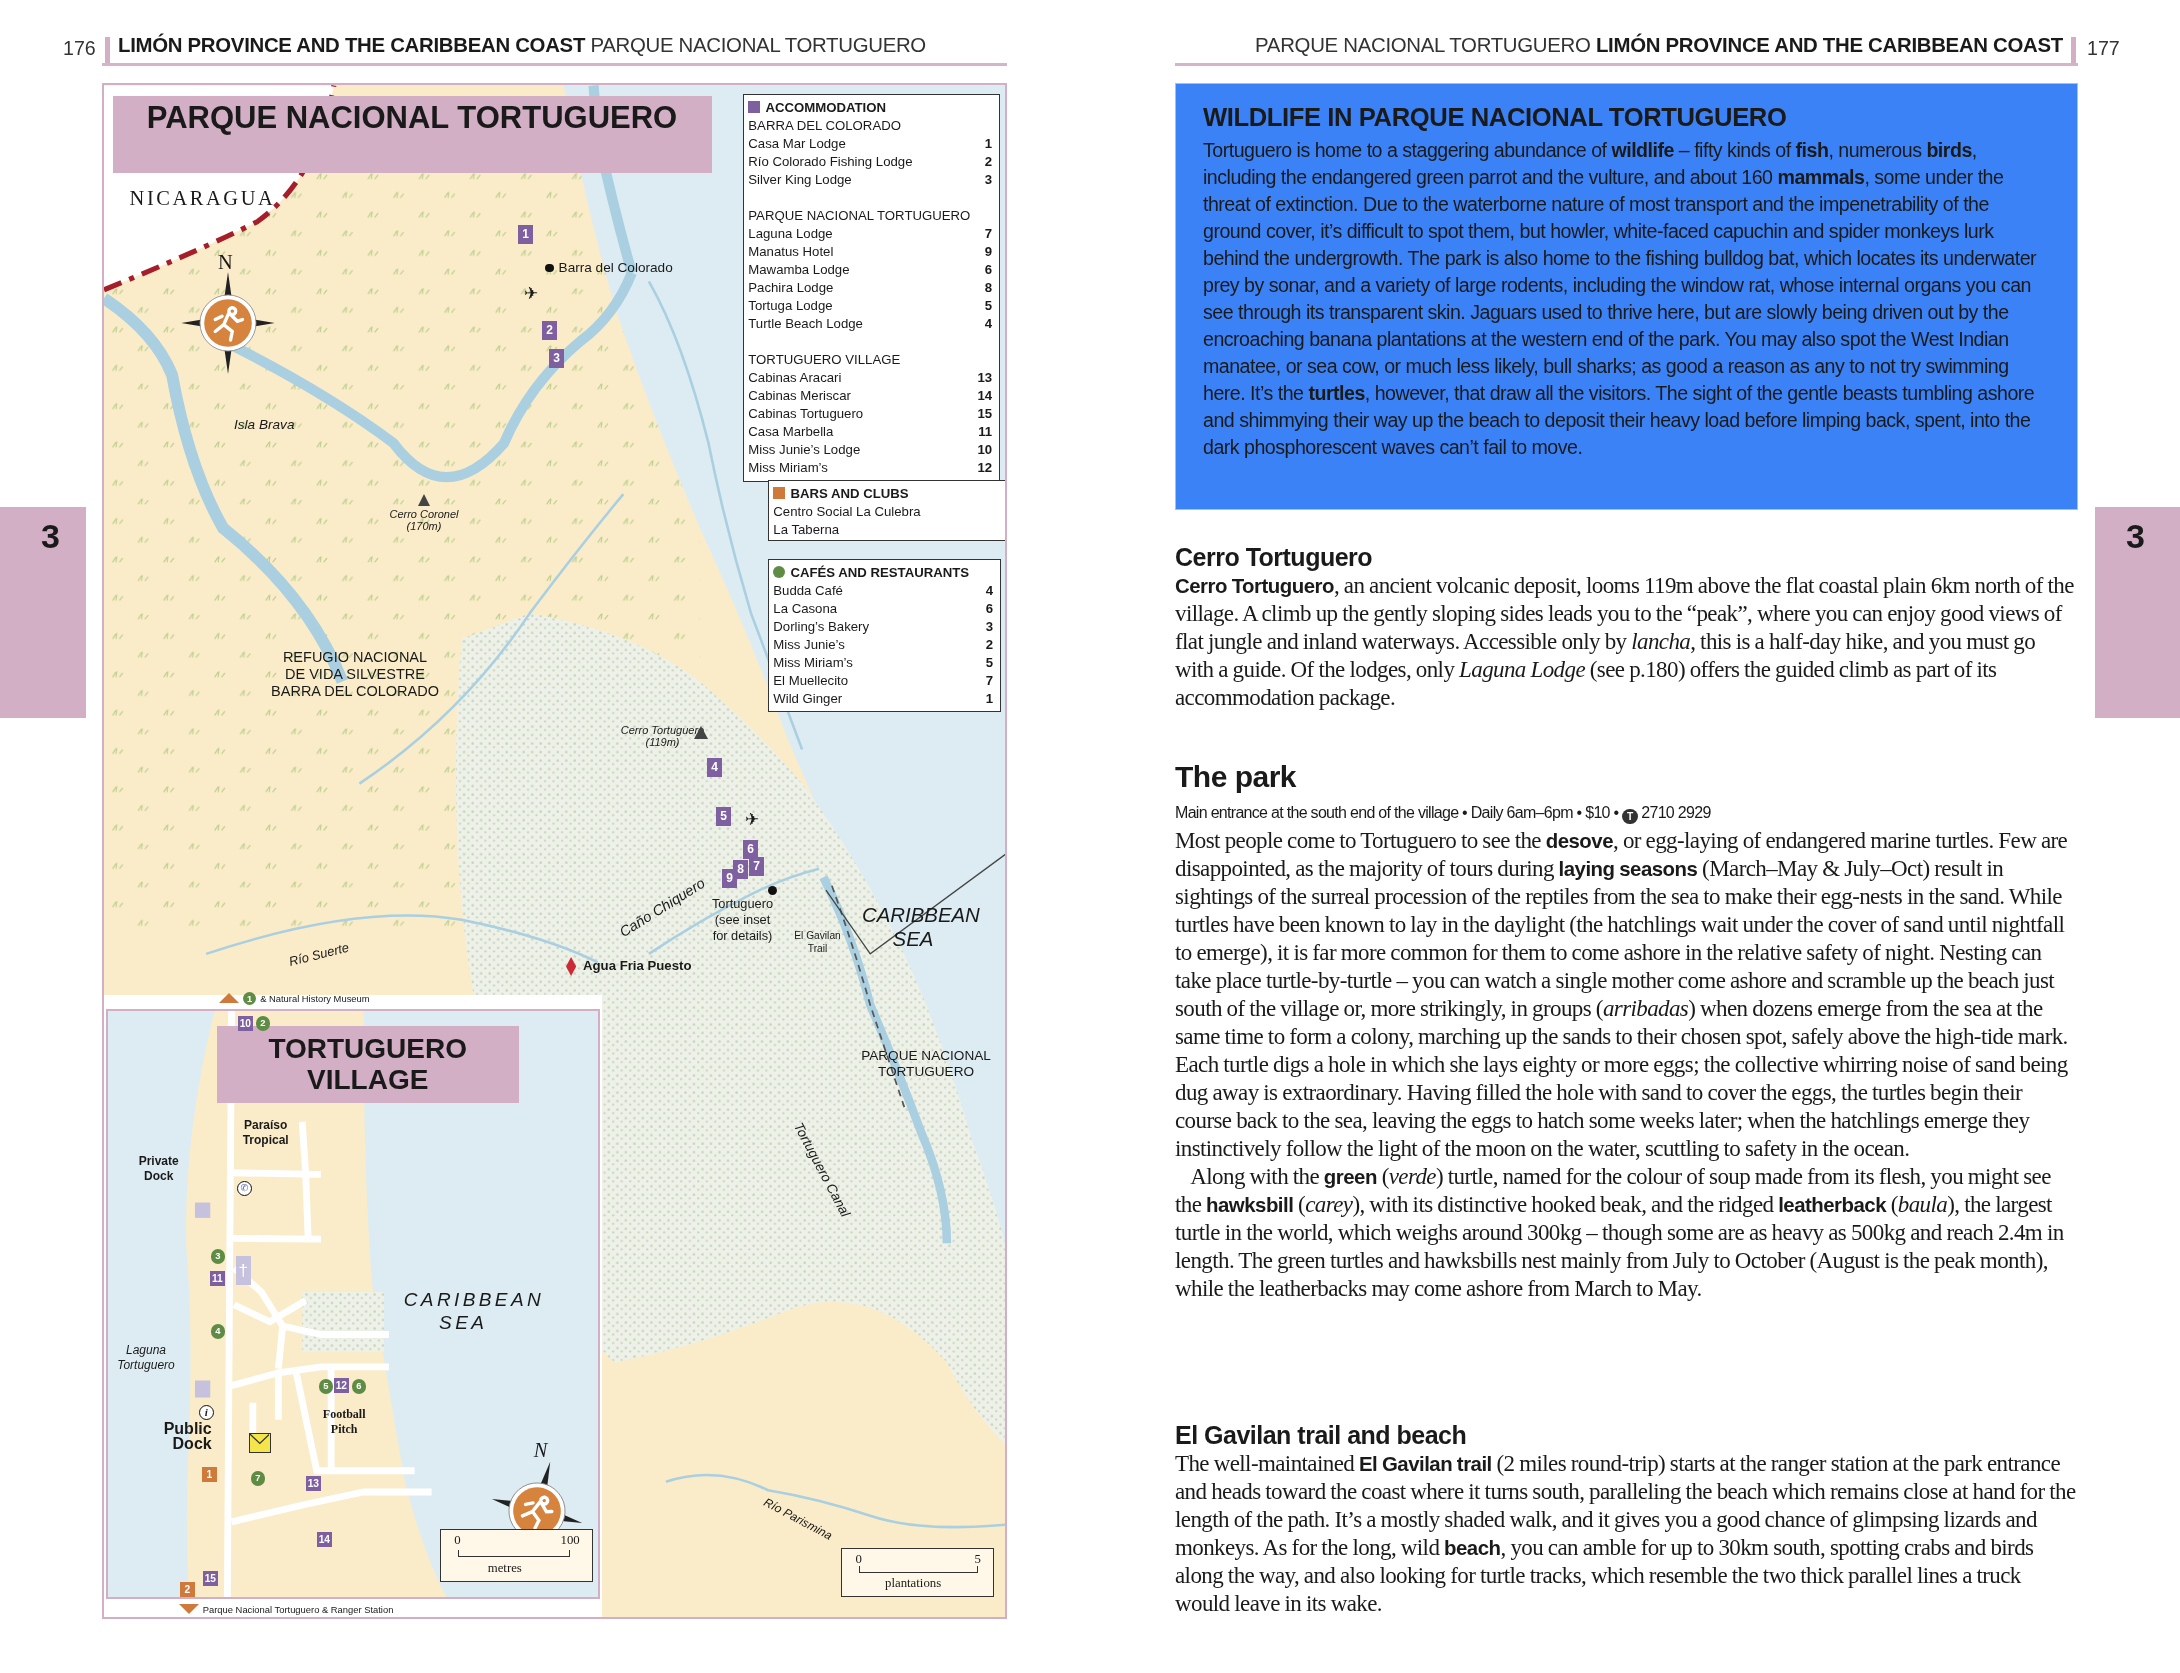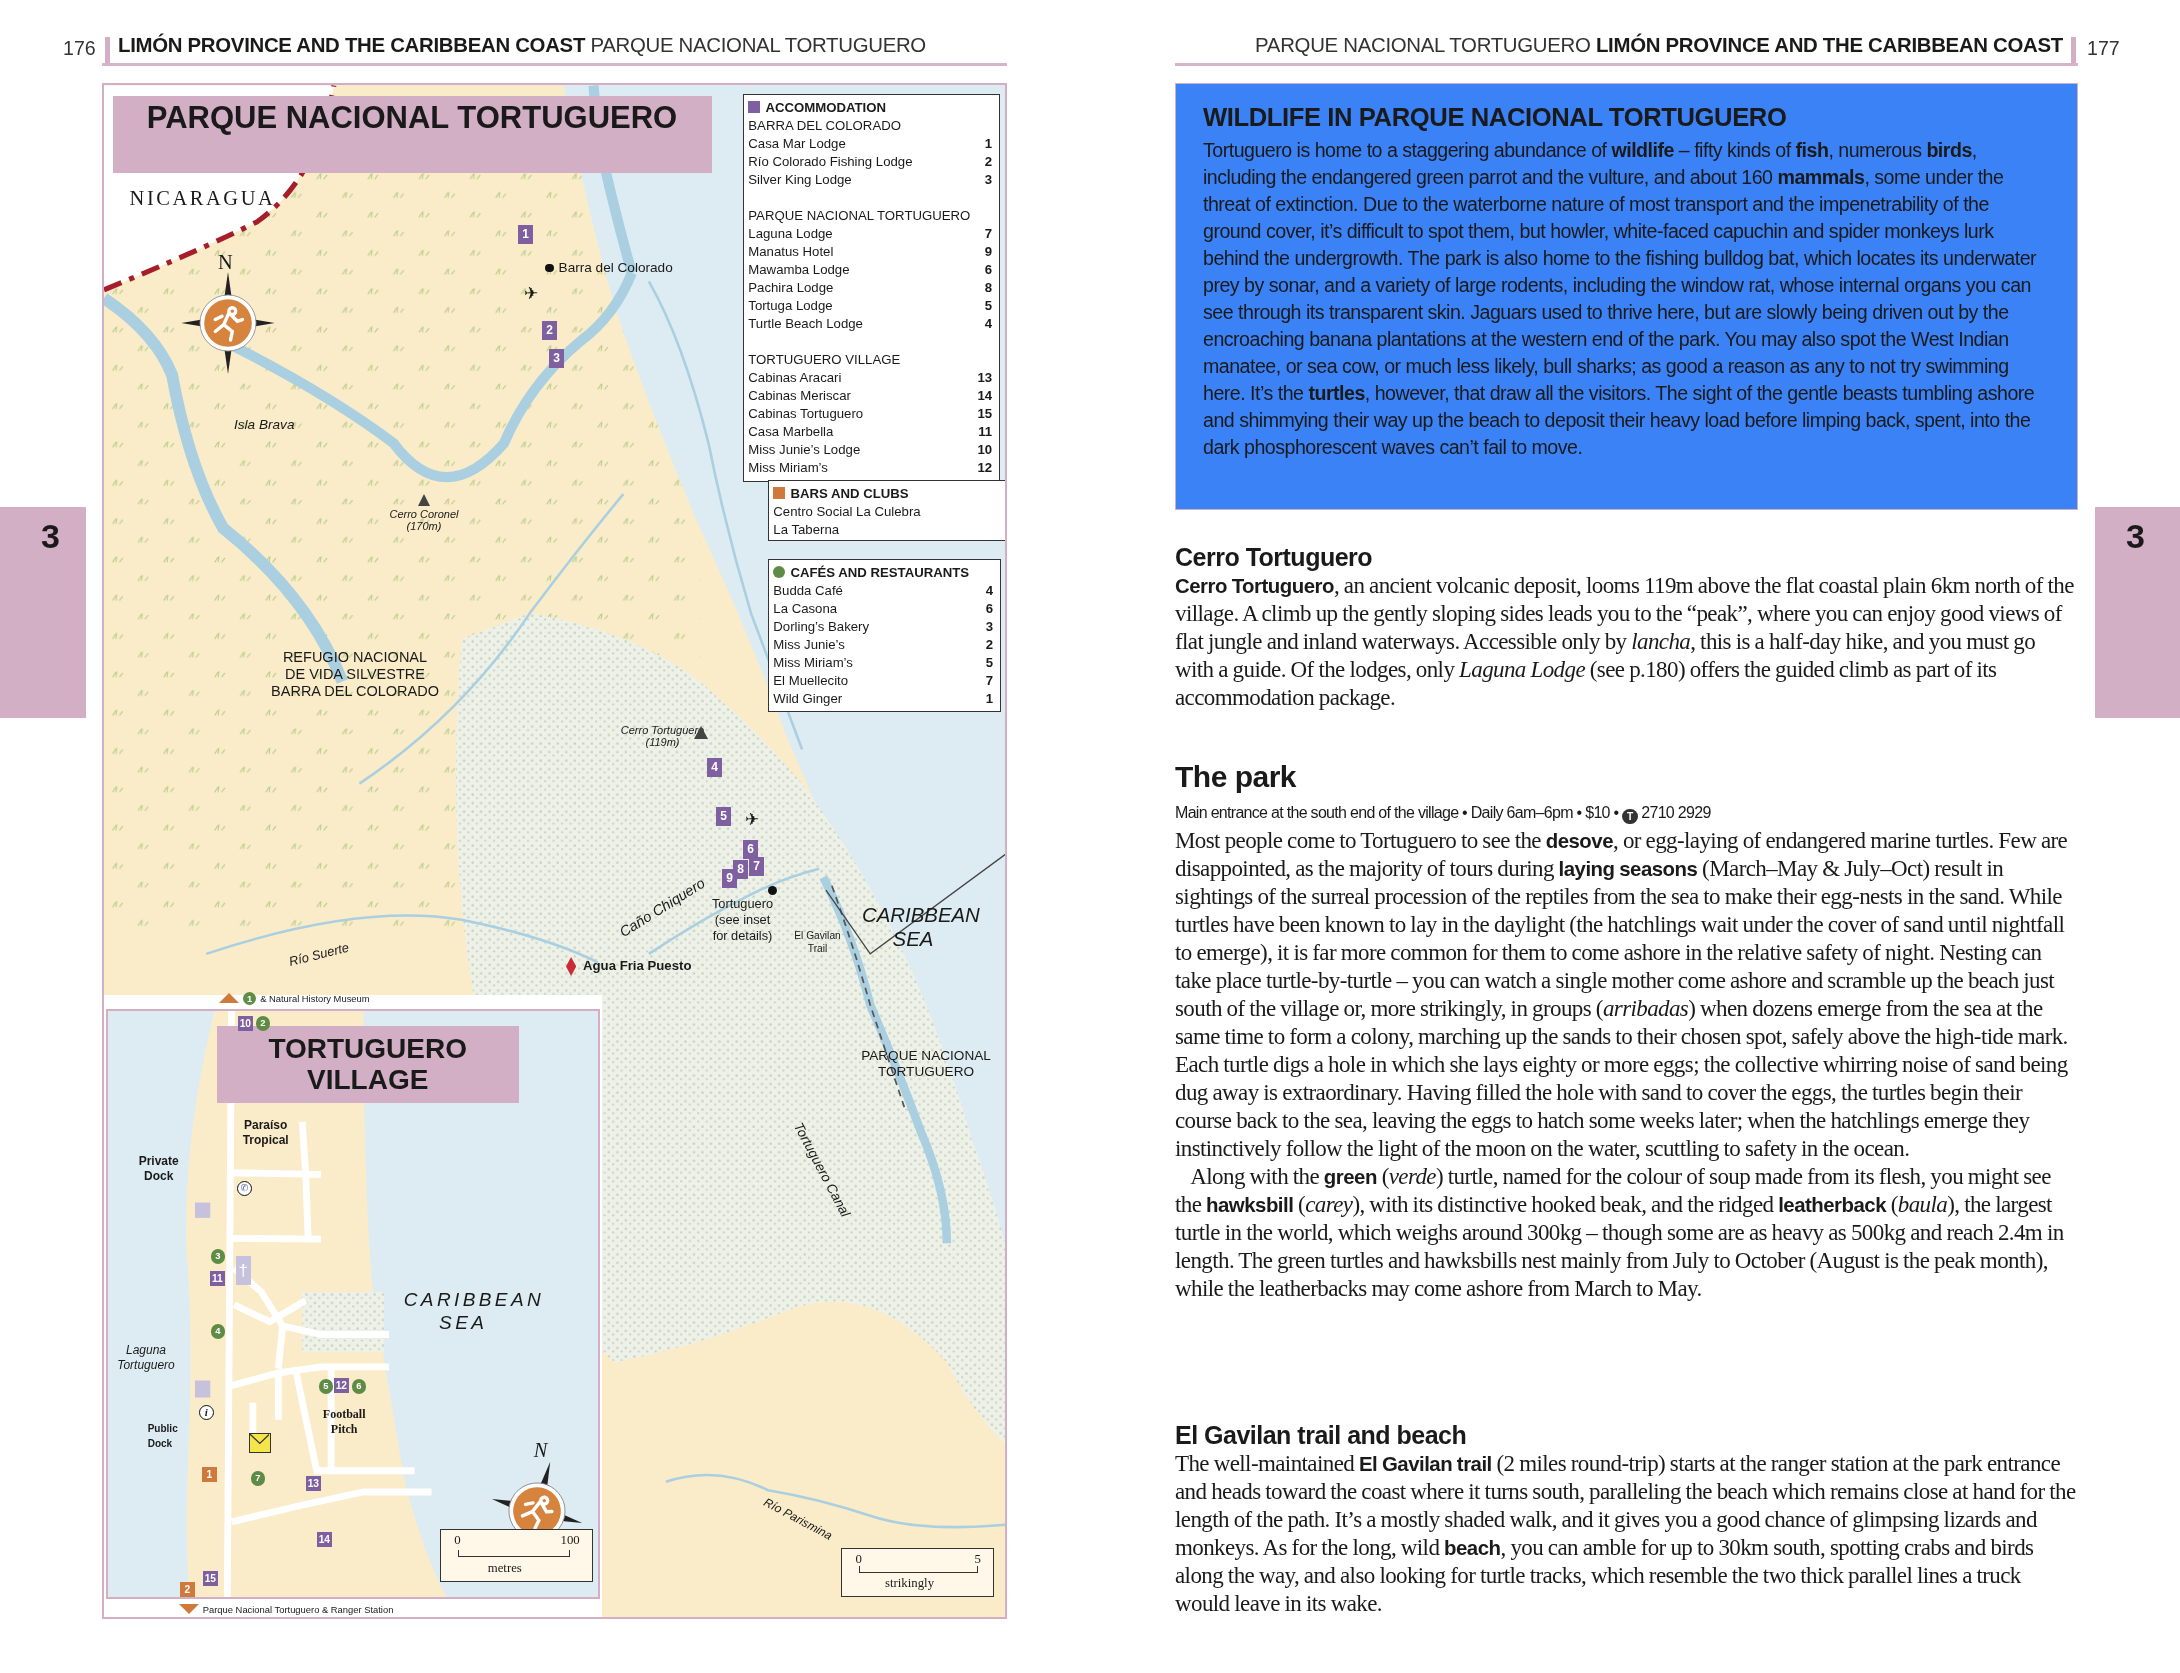--- a/index.html
+++ b/index.html
@@ -187,21 +187,21 @@
     <div>PARQUE NACIONAL</div>
     <div>TORTUGUERO</div>
   </div>
   <div class="lbl it" style="left:700px; top:1035px; font-size:13.6px; transform:rotate(62deg); transform-origin:left top;">Tortuguero Canal</div>
   <div class="lbl it" style="left:664px; top:1410px; font-size:12px; transform:rotate(28deg); transform-origin:left top;">Río Parismina</div>
 
   <div class="scalebox" style="left:737px; top:1463px; width:153px; height:49px;">
     <span class="abs" style="left:13.6px; top:2.6px;">0</span>
     <span class="abs" style="right:12px; top:2.6px;">5</span>
     <div class="abs" style="left:17px; top:17px; width:119px; height:6.8px; border:1.3px solid #333; border-top:none;"></div>
-    <span class="abs" style="left:43px; top:27px;">strikingly</span>
+    <span class="abs" style="left:43px; top:27px;">plantations</span>
   </div>
 
   <div class="legend" style="left:639px; top:9.4px; width:257px; height:388px;">
     <div class="lh">
         <span class="sw" style="background:#7e5fa0;"></span>
         <span>ACCOMMODATION</span>
       </div>
     <div class="sub">BARRA DEL COLORADO</div>
     <div id="acc-g0">
         <div class="row">
@@ -373,21 +373,21 @@
       <div>Tortuguero</div>
     </div>
     <div class="gc" style="left:211px; top:368px; width:14.5px; height:14.5px; line-height:14.5px; font-size:9.4px;">5</div>
     <div class="mk" style="left:226px; top:367px; height:15.3px; line-height:15.3px; font-size:10.2px;">12</div>
     <div class="gc" style="left:244px; top:368px; width:14.5px; height:14.5px; line-height:14.5px; font-size:9.4px;">6</div>
     <div class="abs" style="left:198px; top:396px; width:77px; text-align:center; font-size:12px; font-weight:bold; line-height:14.5px;font-family:Liberation Serif, serif;">
       <div>Football</div>
       <div>Pitch</div>
     </div>
     <div class="abs" style="left:91px; top:394px; width:15.3px; height:15.3px; border-radius:50%; border:1.3px solid #111; background:#fff; font-size:11px; font-style:italic; font-weight:bold; text-align:center; line-height:12.8px; font-family:'Liberation Serif',serif;">i</div>
-    <div class="abs" style="left:40px; top:411px; width:51px; text-align:left; font-size:10px; font-weight:bold; line-height:14.5px;">
+    <div class="abs" style="left:53px; top:411px; width:51px; text-align:right; font-size:16px; font-weight:bold; line-height:14.5px;">
       <div>Public</div>
       <div>Dock</div>
     </div>
     <div class="abs" style="left:141px; top:422px; width:22px; height:20.4px; background:#f4e64a; border:1.3px solid #333;">
       <svg width="19.6" height="18" viewBox="0 0 23 21">
           <path d="M0 0 L11.5 11 L23 0" stroke="#333" stroke-width="1.5" fill="none"></path>
         </svg>
     </div>
     <div class="mk o" style="left:94px; top:456px; height:15.3px; line-height:15.3px; font-size:10.2px;">1</div>
     <div class="gc" style="left:143px; top:460px; width:14.5px; height:14.5px; line-height:14.5px; font-size:9.4px;">7</div>

